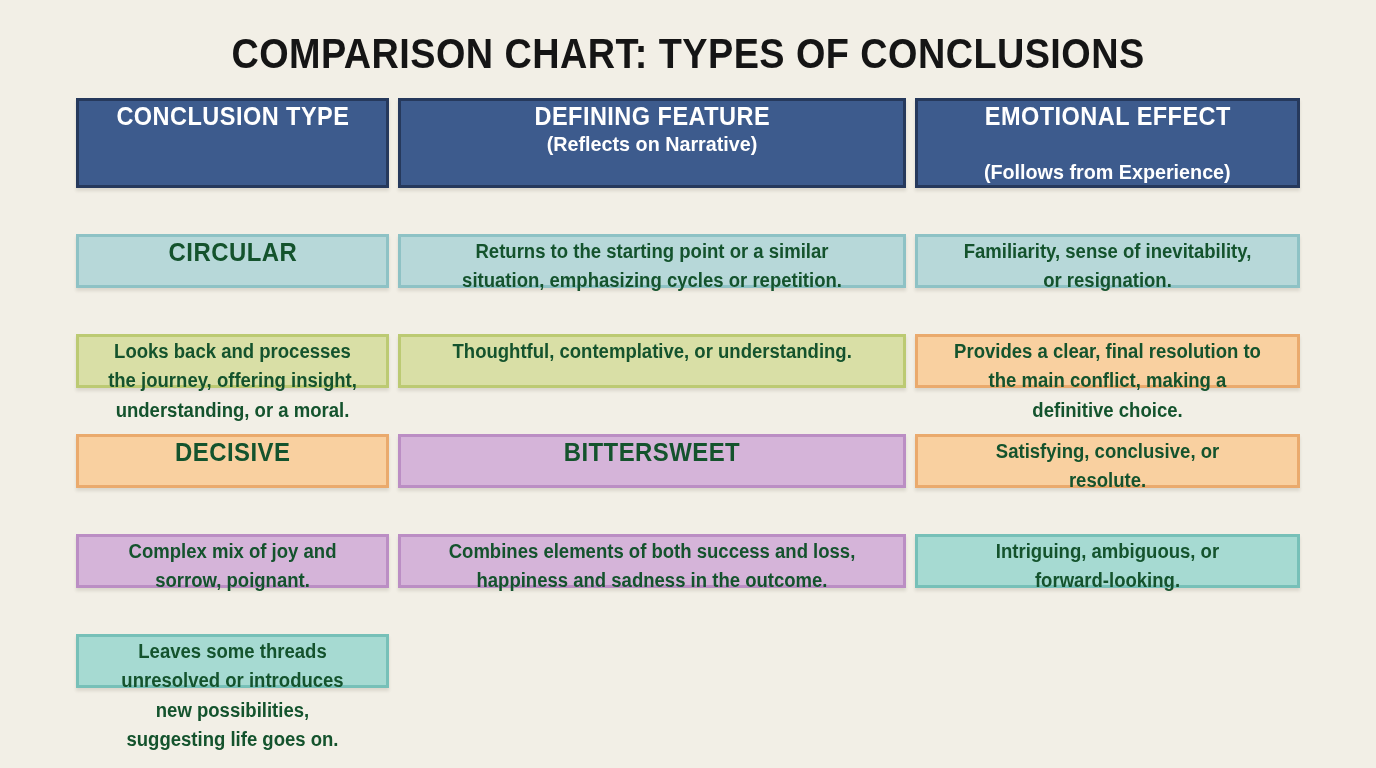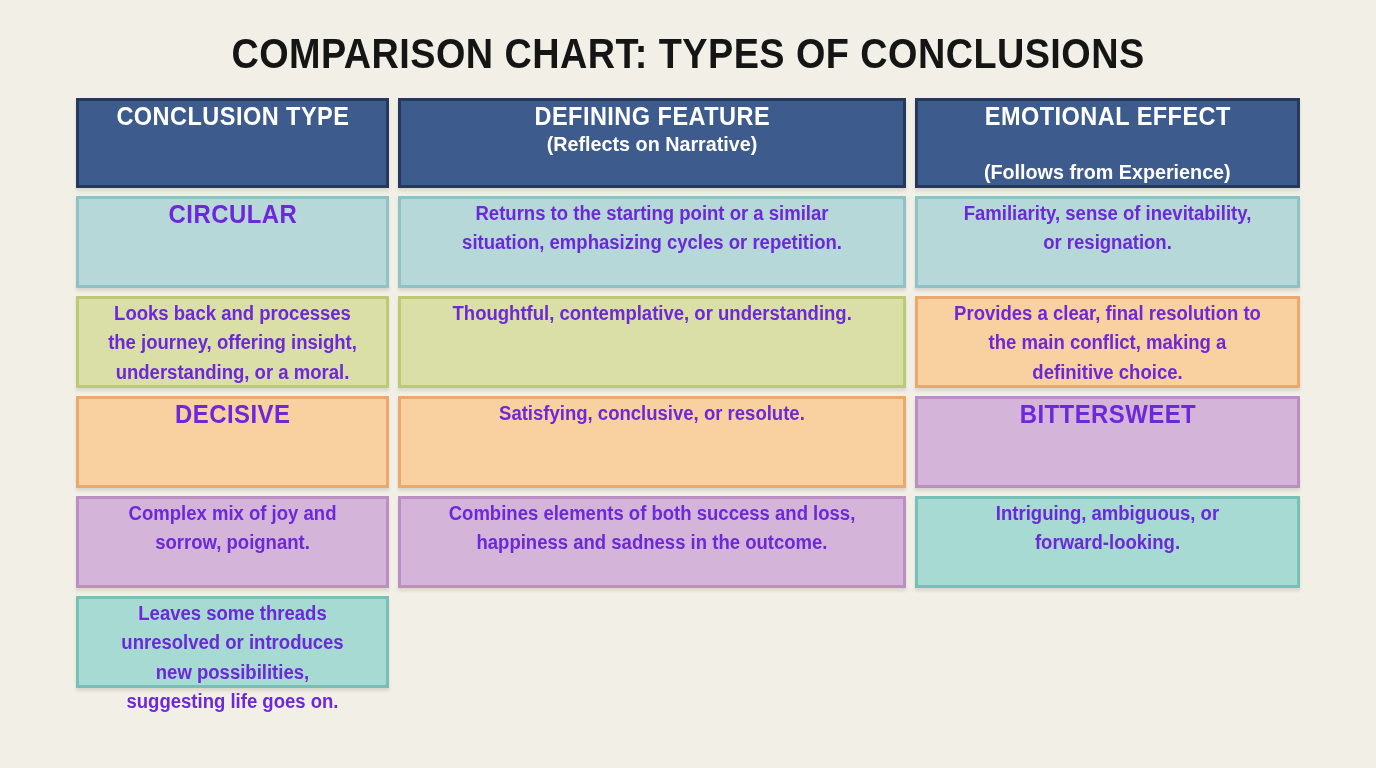--- a/index.html
+++ b/index.html
@@ -61,21 +61,22 @@
     font-size: 21px;
     font-weight: bold;
     transform: scaleX(0.94);
     line-height: 1.25;
   }
   .hdr-sub:empty { display: none; }
 
   .cell.data {
     background: var(--row-bg, #ccc);
     border-color: var(--row-border, #999);
-    color: #6d28d9;
+    color: #14532d;
+    margin-top: 38px;
   }
   .type-label {
     font-size: 26px;
     font-weight: bold;
     letter-spacing: 0.5px;
     transform: scaleX(0.92);
   }
   .desc {
     font-size: 19.5px;
     font-weight: bold;
@@ -121,26 +122,26 @@
   <div class="cell data col-effect" style="--row-bg: #d9dfa6; --row-border: #bcca73;">
     <div class="desc">Thoughtful, contemplative, or understanding.</div>
   </div>
 
   <div class="cell data col-feature" style="--row-bg: #f9d0a0; --row-border: #eaaa6d;">
     <div class="desc">Provides a clear, final resolution to the main conflict, making a definitive choice.</div>
   </div>
   <div class="cell data col-type" style="--row-bg: #f9d0a0; --row-border: #eaaa6d;">
     <div class="type-label">DECISIVE</div>
   </div>
+  <div class="cell data col-type" style="--row-bg: #d5b4d9; --row-border: #bb8ec4;">
+    <div class="type-label">BITTERSWEET</div>
+  </div>
+
   <div class="cell data col-effect" style="--row-bg: #f9d0a0; --row-border: #eaaa6d;">
     <div class="desc">Satisfying, conclusive, or resolute.</div>
-  </div>
-
-  <div class="cell data col-type" style="--row-bg: #d5b4d9; --row-border: #bb8ec4;">
-    <div class="type-label">BITTERSWEET</div>
   </div>
   <div class="cell data col-effect" style="--row-bg: #d5b4d9; --row-border: #bb8ec4;">
     <div class="desc">Complex mix of joy and sorrow, poignant.</div>
   </div>
   <div class="cell data col-feature" style="--row-bg: #d5b4d9; --row-border: #bb8ec4;">
     <div class="desc">Combines elements of both success and loss, happiness and sadness in the outcome.</div>
   </div>
 
   <div class="cell data col-effect" style="--row-bg: #a6dad2; --row-border: #77c0b8;">
     <div class="desc">Intriguing, ambiguous, or forward-looking.</div>

